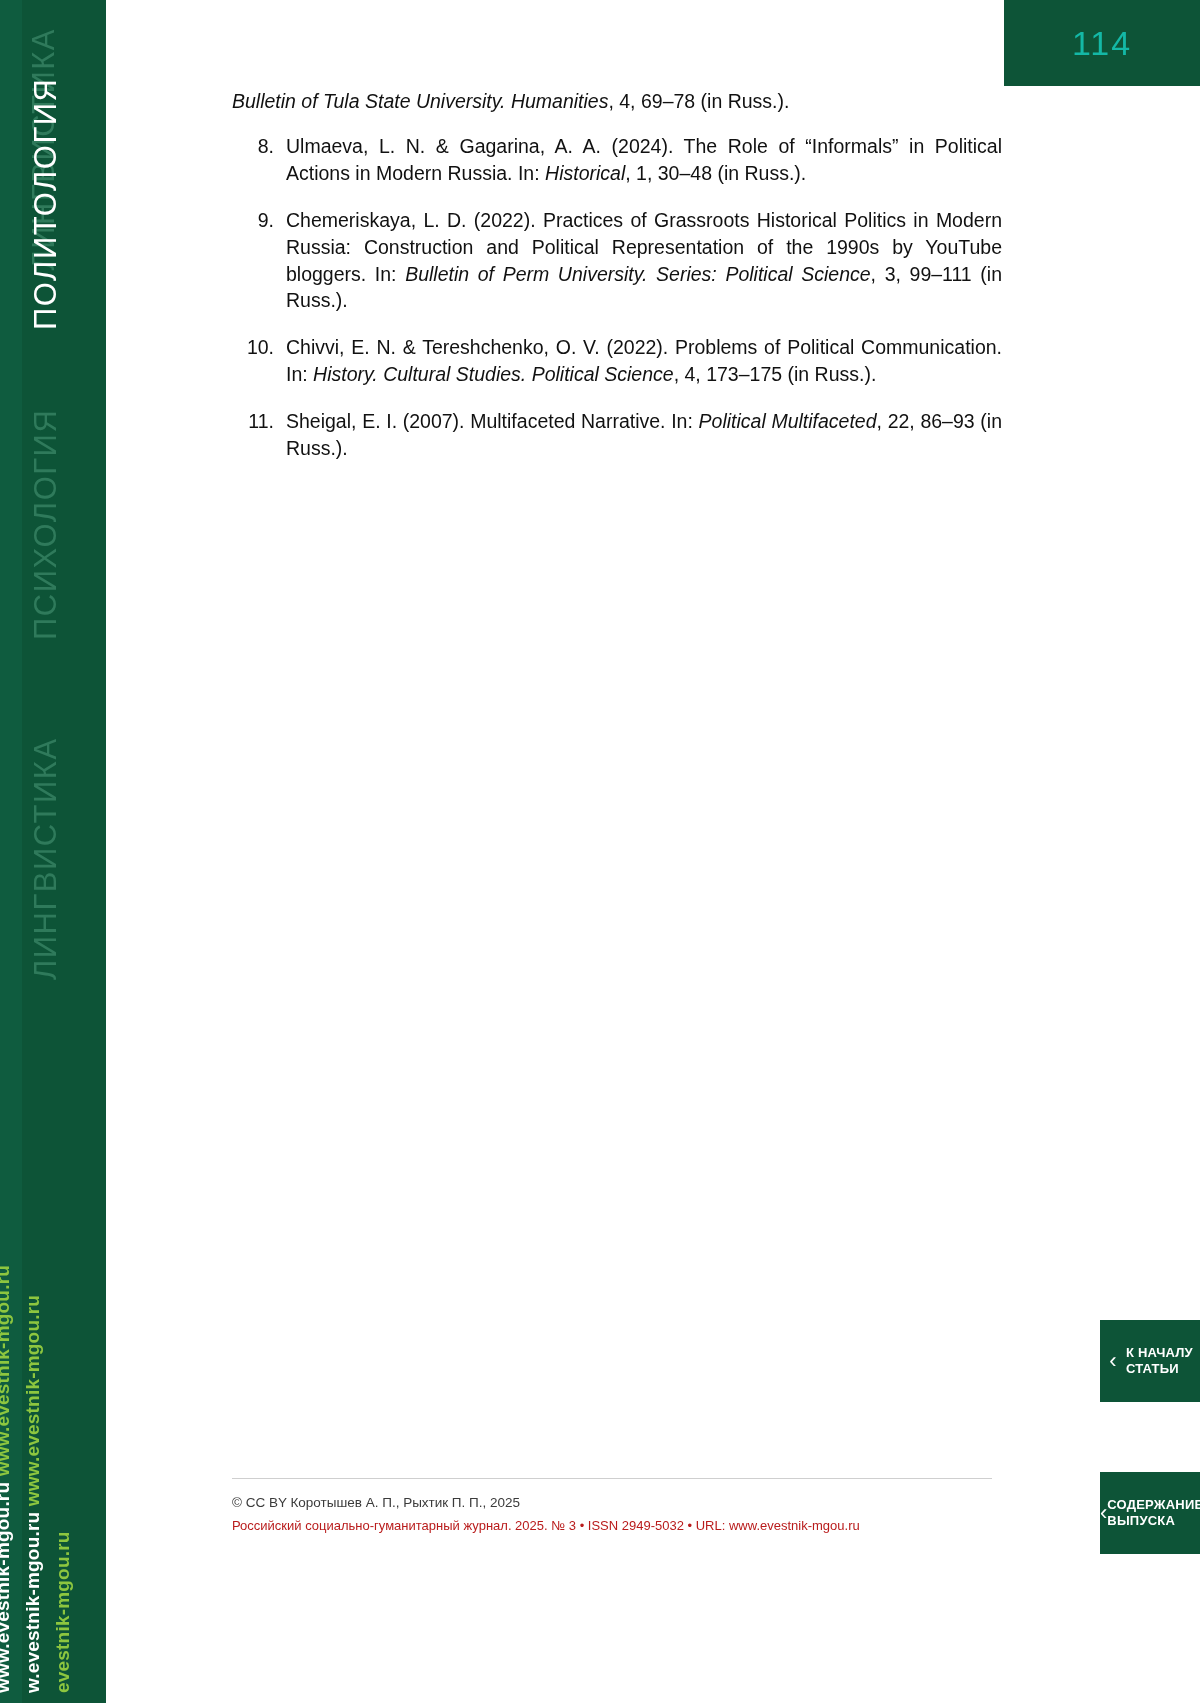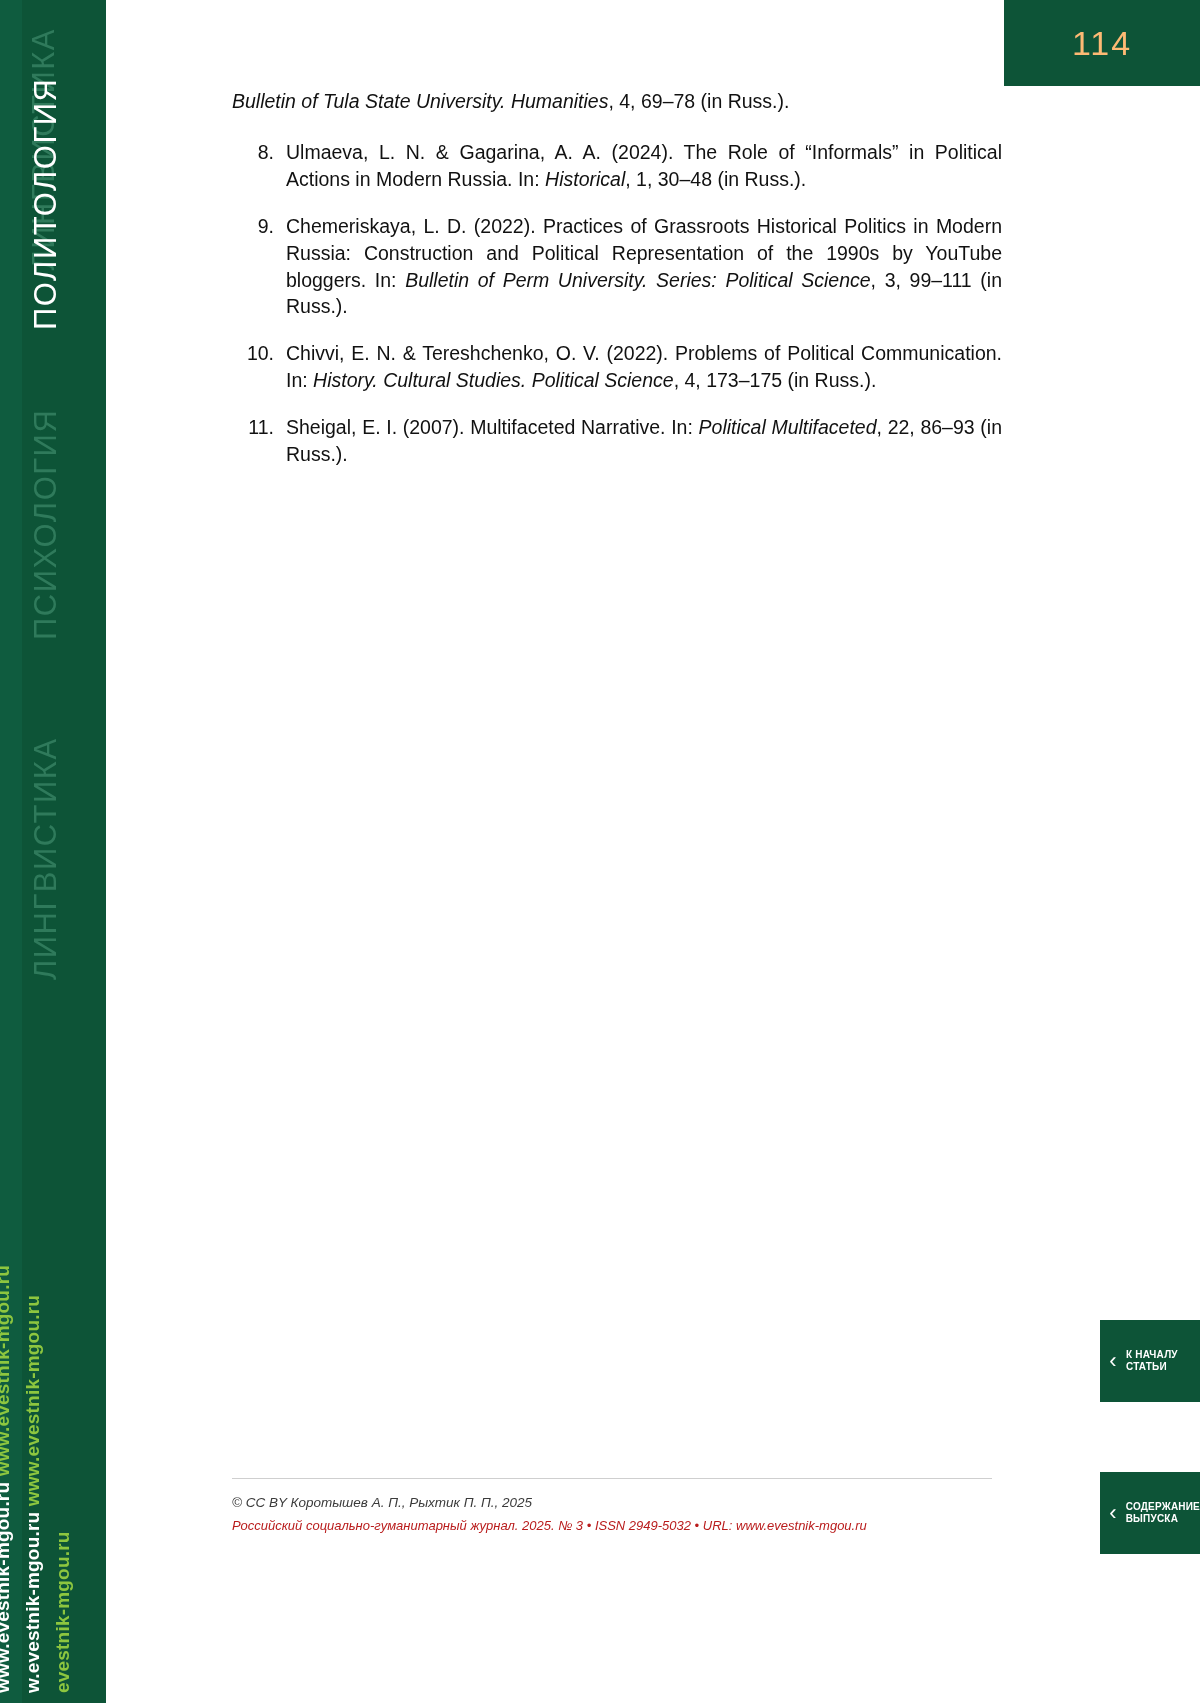--- a/index.html
+++ b/index.html
@@ -92,42 +92,42 @@
   .url-wm.u3 { left: 74px; }
 
   
   .page-number-block {
     position: absolute;
     right: 0;
     top: 0;
     width: 196px;
     height: 86px;
     background: #0d5437;
-    color: #fdba74;
+    color: #14b8a6;
     display: flex;
     align-items: center;
     justify-content: center;
     font-size: 34px;
     letter-spacing: 2px;
   }
 
   
   .content {
     position: absolute;
     left: 232px;
     top: 88px;
     width: 770px;
   }
 
   .ref-lead {
     font-size: 19.5px;
     line-height: 1.38;
     color: #111111;
     text-align: justify;
-    margin: 0 0 24px 0;
+    margin: 0 0 18px 0;
   }
 
   ol.ref-list {
     list-style: none;
     margin: 0;
     padding: 0;
   }
   ol.ref-list li {
     position: relative;
     padding-left: 54px;
@@ -161,36 +161,35 @@
   }
   .side-tab .arrow {
     width: 26px;
     display: flex;
     align-items: center;
     justify-content: center;
     font-size: 22px;
     line-height: 1;
   }
   .side-tab .tab-label {
-    font-size: 10px;
+    font-size: 13px;
     line-height: 1.25;
     font-weight: bold;
     letter-spacing: 0.2px;
     white-space: pre-line;
   }
   .tab-top { top: 1320px; height: 82px; }
   .tab-bottom { top: 1472px; height: 82px; }
 
   
   .footer {
     position: absolute;
     left: 232px;
     top: 1492px;
     width: 760px;
-    font-style: italic;
   }
   .footer-rule {
     position: absolute;
     left: 232px;
     top: 1478px;
     width: 760px;
     height: 1px;
     background: #cfcfcf;
   }
   .footer-line {

